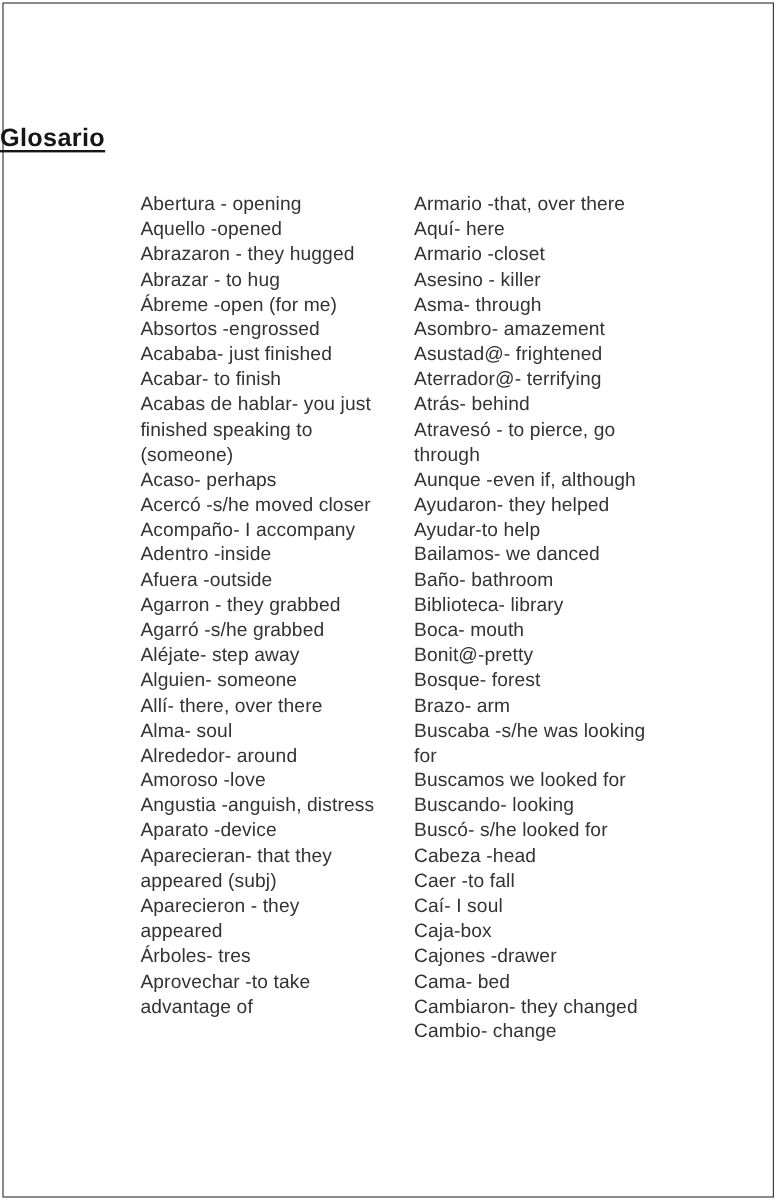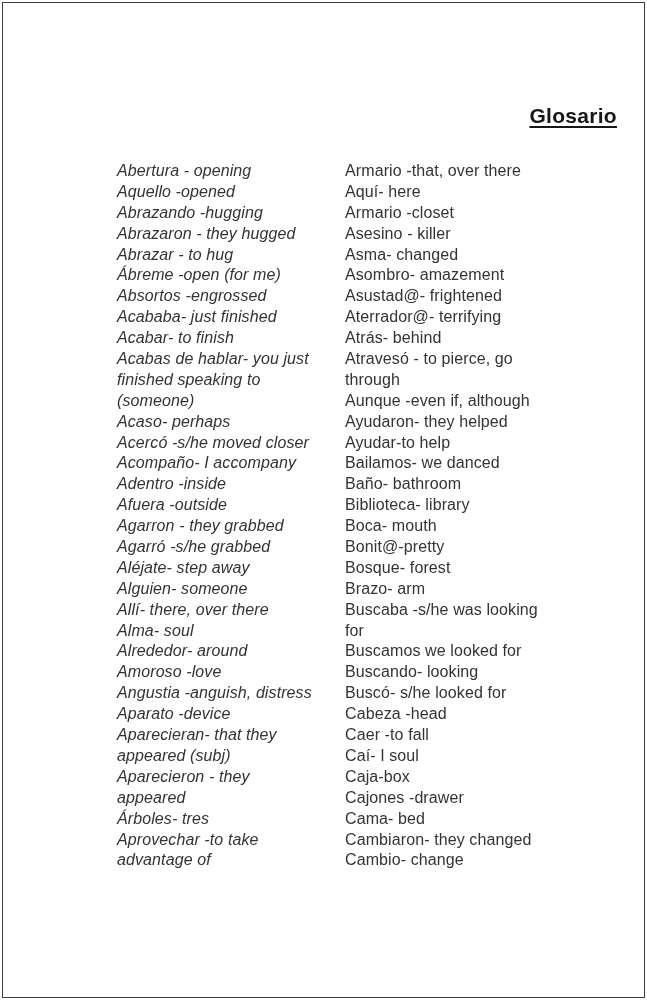--- a/index.html
+++ b/index.html
@@ -22,34 +22,34 @@
     position: absolute;
     inset: 2px;
     border: 1.5px solid #3d3d3d;
     pointer-events: none;
   }
   .doc-title {
     position: absolute;
     left: 0;
     top: 104px;
     width: 617px;
-    text-align: right;
+    text-align: left;
     font-size: 21px;
     font-weight: 700;
     color: #161616;
     letter-spacing: 0.3px;
     text-decoration: underline;
     text-decoration-thickness: 2px;
     text-underline-offset: 3px;
   }
   .glossary-column {
     position: absolute;
     top: 161px;
   }
-  .col-left  { left: 117px; font-style: italic; }
+  .col-left  { left: 117px; }
   .col-right { left: 345px; }
   .entry { margin: 0; padding: 0; }
   .line {
     height: 20.9px;
     line-height: 20.9px;
     font-size: 16px;
     color: #333333;
     letter-spacing: 0.1px;
     white-space: nowrap;
   }
@@ -63,23 +63,20 @@
   <h1 class="doc-title" style="margin:0;">Glosario</h1>
 
   <div class="glossary-column col-left">
       <div class="entry">
         <div class="line">Abertura - opening</div>
       </div>
       <div class="entry">
         <div class="line">Aquello -opened</div>
       </div>
       <div class="entry">
-        <div class="line">Abrazando -hugging</div>
-      </div>
-      <div class="entry">
         <div class="line">Abrazaron - they hugged</div>
       </div>
       <div class="entry">
         <div class="line">Abrazar - to hug</div>
       </div>
       <div class="entry">
         <div class="line">Ábreme -open (for me)</div>
       </div>
       <div class="entry">
         <div class="line">Absortos -engrossed</div>
@@ -163,21 +160,21 @@
       <div class="entry">
         <div class="line">Aquí- here</div>
       </div>
       <div class="entry">
         <div class="line">Armario -closet</div>
       </div>
       <div class="entry">
         <div class="line">Asesino - killer</div>
       </div>
       <div class="entry">
-        <div class="line">Asma- changed</div>
+        <div class="line">Asma- through</div>
       </div>
       <div class="entry">
         <div class="line">Asombro- amazement</div>
       </div>
       <div class="entry">
         <div class="line">Asustad@- frightened</div>
       </div>
       <div class="entry">
         <div class="line">Aterrador@- terrifying</div>
       </div>

